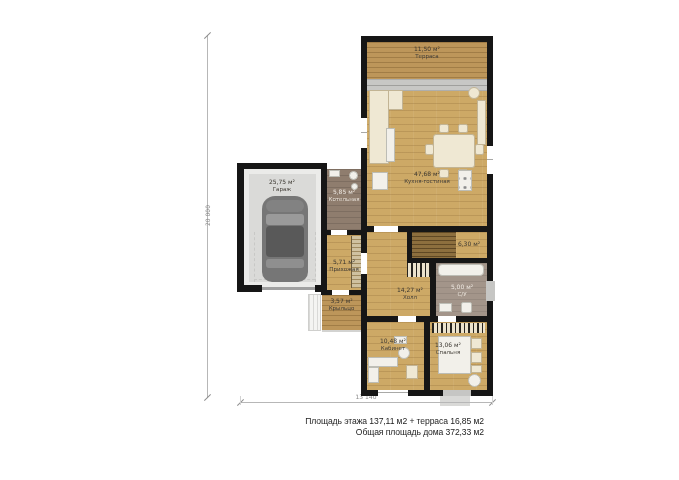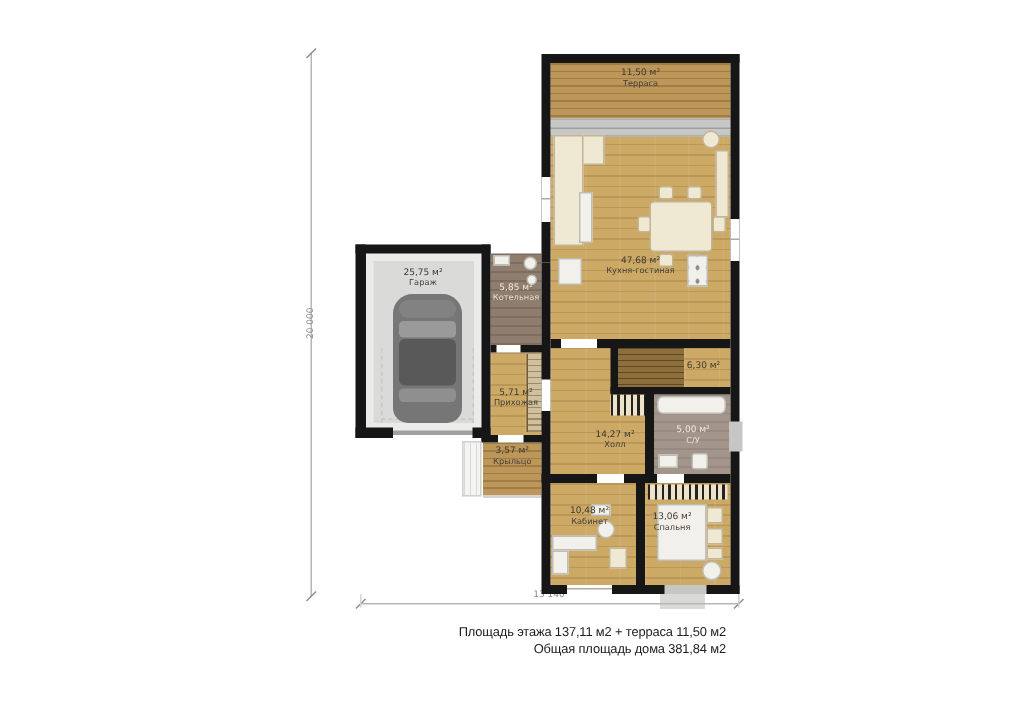--- a/index.html
+++ b/index.html
@@ -203,17 +203,17 @@
   <div class="room-label" style="left:370px;top:337px;width:46px;">
     <div class="area">10,48 м²</div>
     <div class="rname">Кабинет</div>
   </div>
   <div class="room-label" style="left:428px;top:341px;width:40px;">
     <div class="area">13,06 м²</div>
     <div class="rname">Спальня</div>
   </div>
 
   <div class="summary">
-    <div>Площадь этажа 137,11 м2 + терраса 11,50 м2</div>
-    <div>Общая площадь дома 381,84 м2</div>
+    <div>Площадь этажа 137,11 м2 + терраса 16,85 м2</div>
+    <div>Общая площадь дома 372,33 м2</div>
   </div>
 
 </div>
 
 </body></html>

